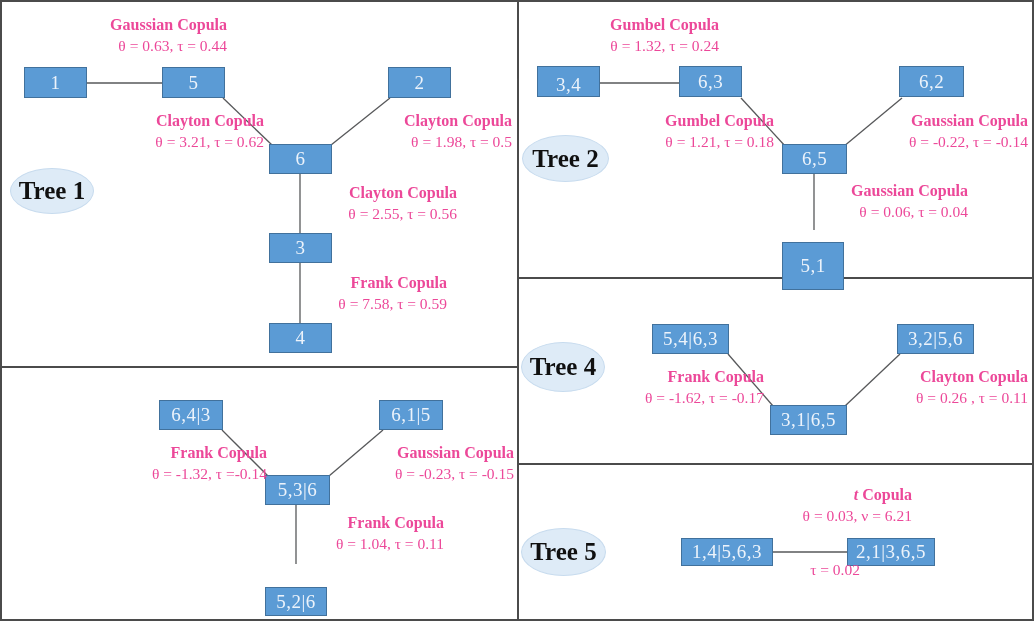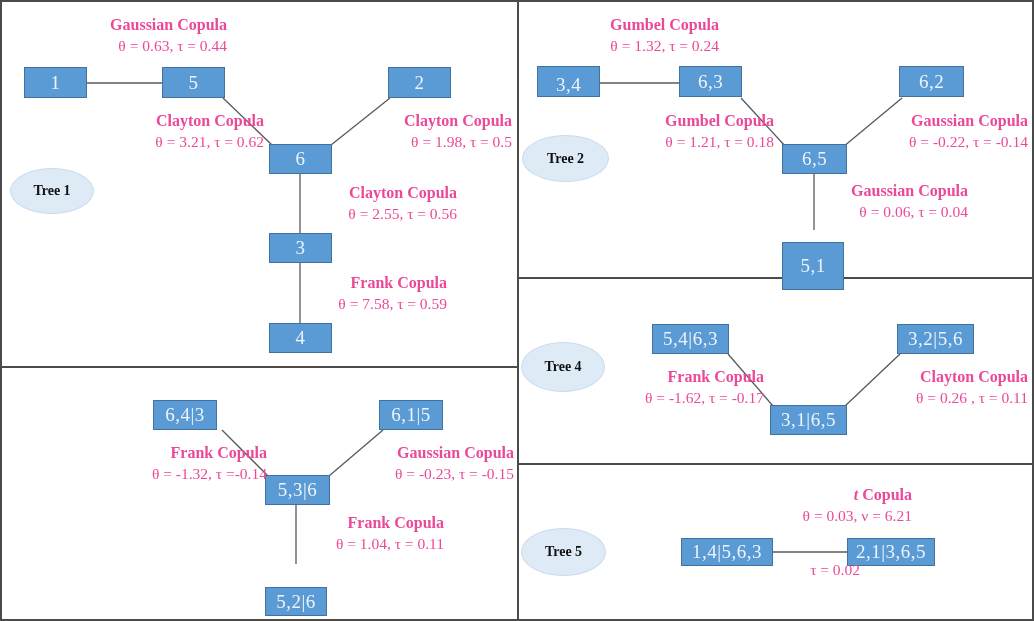--- a/index.html
+++ b/index.html
@@ -16,21 +16,21 @@
     color:#ECF3FB; font-size:19px; display:flex; align-items:center; justify-content:center;
     letter-spacing:0.5px;
   }
   .elabel { position:absolute; text-align:right; color:#ec4899; }
   .elabel .t { display:block; font-weight:bold; font-size:16px; line-height:21px; white-space:nowrap; }
   .elabel .p { display:block; font-size:15.5px; line-height:21px; white-space:nowrap; }
   .it { font-style:italic; margin-right:4px; }
   .tree-badge {
     position:absolute; background:#DEEBF7; border:1px solid #C7DBEE; border-radius:50%;
     display:flex; align-items:center; justify-content:center;
-    font-weight:bold; font-size:14px; color:#101010;
+    font-weight:bold; font-size:25px; color:#101010;
   }
 </style>
 </head>
 <body>
 
 <div id="canvas">
 
   <div class="divider" style="left:515px; top:0; width:2px; height:617px;"></div>
   <div class="divider" style="left:0; top:364px; width:515px; height:2px;"></div>
   <div class="divider" style="left:517px; top:275px; width:513px; height:2px;"></div>
@@ -134,21 +134,21 @@
   <div class="elabel" style="left:868px; top:108px; width:158px;">
     <span class="t">Gaussian Copula</span>
     <span class="p">θ = -0.22, τ = -0.14</span>
   </div>
   <div class="elabel" style="left:806px; top:178px; width:160px;">
     <span class="t">Gaussian Copula</span>
     <span class="p">θ = 0.06, τ = 0.04</span>
   </div>
 
 
-  <div class="node" style="left:151px; top:398px; width:64px; height:30px;">
+  <div class="node" style="left:157px; top:398px; width:64px; height:30px;">
       <span>6,4|3</span>
     </div>
   <div class="node" style="left:377px; top:398px; width:64px; height:30px;">
       <span>6,1|5</span>
     </div>
   <div class="node" style="left:263px; top:473px; width:65px; height:30px;">
       <span>5,3|6</span>
     </div>
   <div class="node" style="left:263px; top:562px; width:62px; height:29px;margin-top:23px;">
       <span>5,2|6</span>

